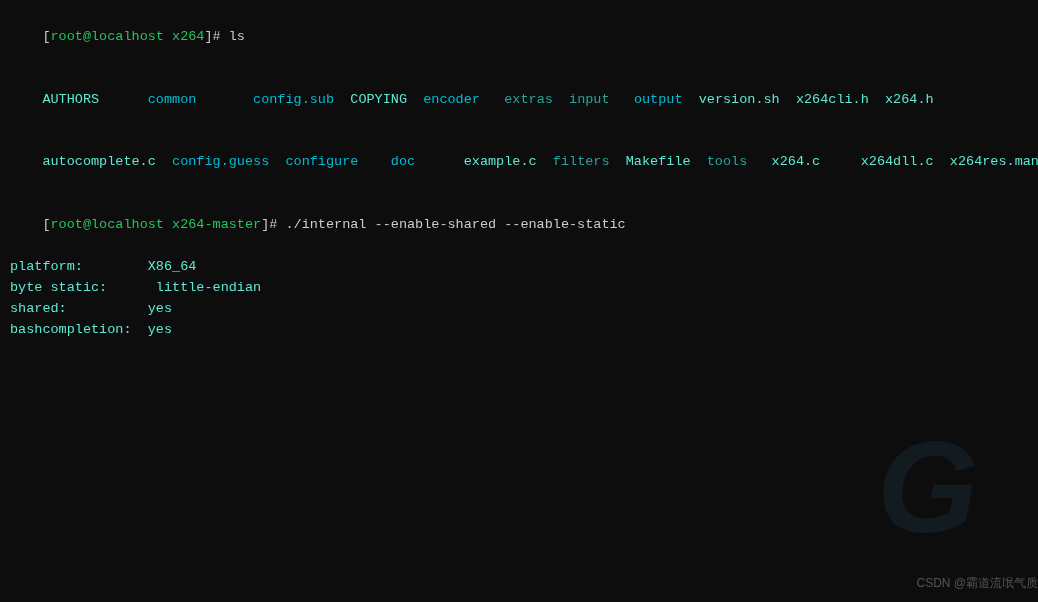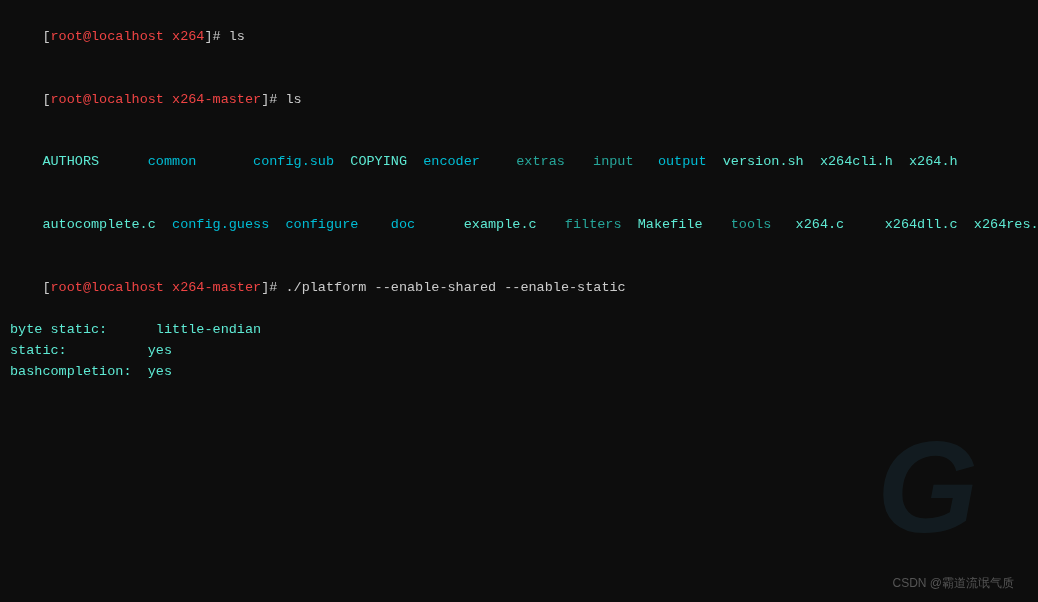--- a/index.html
+++ b/index.html
@@ -18,30 +18,30 @@
       height: 100%;
       background-color: #0d0d0d;
       padding: 6px 10px;
       overflow: hidden;
     }
     .line {
       line-height: 1.55;
       white-space: pre;
     }
     .bracket-host { color: #cccccc; }
-    .user { color: #ef4444; }
+    .user { color: #22c55e; }
     .cmd { color: #cccccc; margin-top: 44px; }
     .cyan { color: #00bcd4; }
     .white { color: #5eead4; }
-    .teal { color: #26a69a; margin-left: 12px; }
+    .teal { color: #26a69a; }
 
     .watermark {
       position: absolute;
       bottom: 10px;
-      right: 24px;
+      right: 0;
       color: #555555;
       font-family: Arial, sans-serif;
       font-size: 12px;
     }
 
     .watermark-logo {
       position: absolute;
       right: 80px;
       bottom: 30px;
       opacity: 0.12;
@@ -57,37 +57,35 @@
 <body>
 
 <div class="terminal">
 
   <div class="line">
     <span class="bracket-host">[</span><span class="user">root@localhost x264</span><span class="bracket-host">]#</span><span class="cmd"> ls</span>
   </div>
 
 
 
-  <div class="line">
-    <span class="bracket-host">[</span><span class="user">root@localhost x264-master</span><span class="bracket-host">]#</span><span class="cmd"> ls</span>
-  </div>
 
   <div class="line">
     <span class="white">AUTHORS      </span><span class="cyan">common</span><span class="white">       </span><span class="cyan">config.sub</span><span class="white">  </span><span class="white">COPYING  </span><span class="cyan">encoder</span><span class="white">   </span><span class="teal">extras</span><span class="white">  </span><span class="teal">input</span><span class="white">   </span><span class="cyan">output</span><span class="white">  </span><span class="white">version.sh  x264cli.h  x264.h</span>
   </div>
 
   <div class="line">
     <span class="white">autocomplete.c  </span><span class="cyan">config.guess</span><span class="white">  </span><span class="cyan">configure</span><span class="white">    </span><span class="cyan">doc</span><span class="white">      </span><span class="white">example.c  </span><span class="teal">filters</span><span class="white">  </span><span class="white">Makefile  </span><span class="teal">tools</span><span class="white">   </span><span class="white">x264.c     x264dll.c  x264res.mani</span>
   </div>
 
   <div class="line">
-    <span class="bracket-host">[</span><span class="user">root@localhost x264-master</span><span class="bracket-host">]#</span><span class="cmd"> ./platform --enable-shared --enable-static</span>
+    <span class="bracket-host">[</span><span class="user">root@localhost x264-master</span><span class="bracket-host">]#</span><span class="cmd"> ./internal --enable-shared --enable-static</span>
   </div>
 
+  <div class="line"><span class="white">platform:        X86_64</span></div>
   <div class="line"><span class="white">byte static:      little-endian</span></div>
-  <div class="line"><span class="white">static:          yes</span></div>
+  <div class="line"><span class="white">shared:          yes</span></div>
   <div class="line"><span class="white">bashcompletion:  yes</span></div>
 
   <div class="watermark-logo" style="font-size:130px; right:60px; bottom:40px; opacity:0.08; font-style:italic;">G</div>
 
   <div class="watermark">CSDN @霸道流氓气质</div>
 
 </div>
 
 </body></html>

